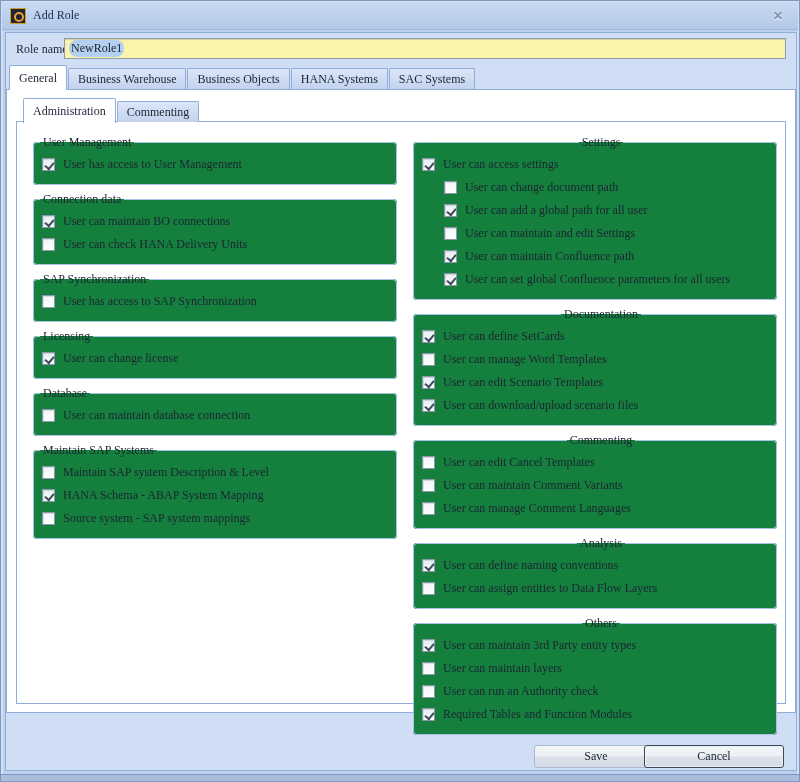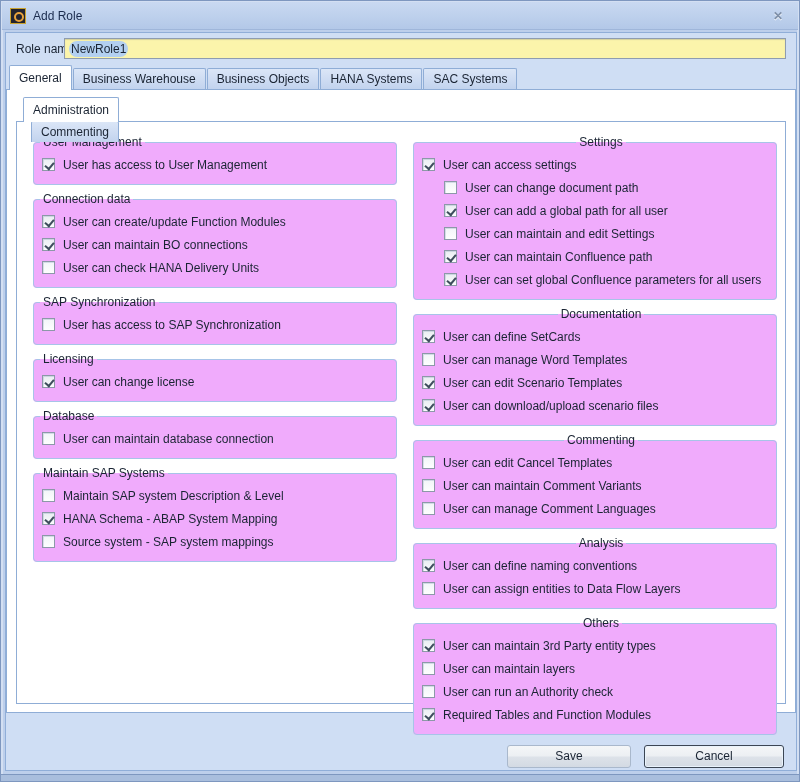--- a/index.html
+++ b/index.html
@@ -11,20 +11,21 @@
     background: #bdcfeb;
     position: relative;
     overflow: hidden;
   }
 
   .window {
     position: absolute; inset: 0;
     background: #bdcfeb;
     border: 1px solid #7e97bf;
     box-shadow: inset 0 0 0 2px #d3dff2;
+    font-family: Liberation Serif, serif;
   }
   .window::after {
     content: ""; position: absolute; left: 0; right: 0; bottom: 0; height: 6px;
     background: #a9bedd; border-top: 1px solid #7e97bf;
   }
 
   
   .titlebar {
     position: absolute; left: 1px; top: 1px; right: 1px; height: 28px;
     background: linear-gradient(180deg, #c9d9f1 0%, #bdd0ec 55%, #b3c8e8 100%);
@@ -76,34 +77,34 @@
   }
   .tab.active, .subtab.active {
     background: #fff; height: 25px; line-height: 24px;
     margin-bottom: -1px; position: relative; z-index: 3;
   }
 
   .tab-page {
     position: absolute; left: 0; top: 56px; width: 790px; height: 624px;
     background: #fff; border: 1px solid #8fadd6; z-index: 1;
   }
-  .sub-tabs { left: 16px; top: 7px; height: 25px; z-index: 3; flex-direction: column; }
+  .sub-tabs { left: 16px; top: 7px; height: 25px; z-index: 3; }
   .sub-panel {
     position: absolute; left: 9px; top: 31px; width: 770px; height: 583px;
     background: #fff; border: 1px solid #8fadd6;
   }
 
   
   .col { position: absolute; top: 14px; width: 364px; }
   #col-left  { left: 16px; }
   #col-right { left: 396px; text-align: center; }
 
   fieldset.group {
     border: 1px solid #a7c4e8; border-radius: 4px;
-    margin: 0 0 8px 0; padding: 4px 0 8px 0; background: #f0abfc;
+    margin: 0 0 8px 0; padding: 4px 0 8px 0; background: #15803d;
   }
   fieldset.group legend {
     margin-left: 6px; padding: 0 3px; color: #1a2433; line-height: 13px;
   }
   .row { display: flex; align-items: center; height: 23px; padding-left: 8px; }
   .row.indent { padding-left: 30px; }
   .cb {
     width: 13px; height: 13px; flex-shrink: 0; position: relative;
     background: linear-gradient(180deg, #f2f5f8 0%, #fdfefe 100%);
     border: 1px solid #8c98a8;
@@ -119,21 +120,21 @@
   }
   .cb-label { margin-left: 8px; white-space: nowrap; cursor: default; }
 
   
   .btn {
     position: absolute; height: 23px; top: 712px;
     border-radius: 3px; text-align: center; line-height: 21px;
     background: linear-gradient(180deg, #f4f6f8 0%, #eceff3 48%, #dde2e9 52%, #d3dae3 100%);
     cursor: default;
   }
-  .btn-save   { left: 501px; width: 124px; border: 1px solid #a9b8cc; }
+  .btn-save   { left: 528px; width: 124px; border: 1px solid #a9b8cc; }
   .btn-cancel { left: 638px; width: 140px; border: 1px solid #3c4654;
                 box-shadow: inset 0 0 0 1px #e9f3fc; }
 </style>
 </head>
 <body>
 
 <div class="window">
 
   <div class="titlebar">
     <div class="app-icon"></div>
@@ -169,24 +170,20 @@
               <legend>User Management</legend>
               <div class="row">
                 <span class="cb checked"></span>
                 <span class="cb-label">User has access to User Management</span>
               </div>
             </fieldset>
             <fieldset class="group">
               <legend>Connection data</legend>
               <div class="row">
                 <span class="cb checked"></span>
-                <span class="cb-label">User can create/update Function Modules</span>
-              </div>
-              <div class="row">
-                <span class="cb checked"></span>
                 <span class="cb-label">User can maintain BO connections</span>
               </div>
               <div class="row">
                 <span class="cb"></span>
                 <span class="cb-label">User can check HANA Delivery Units</span>
               </div>
             </fieldset>
             <fieldset class="group">
               <legend>SAP Synchronization</legend>
               <div class="row">

